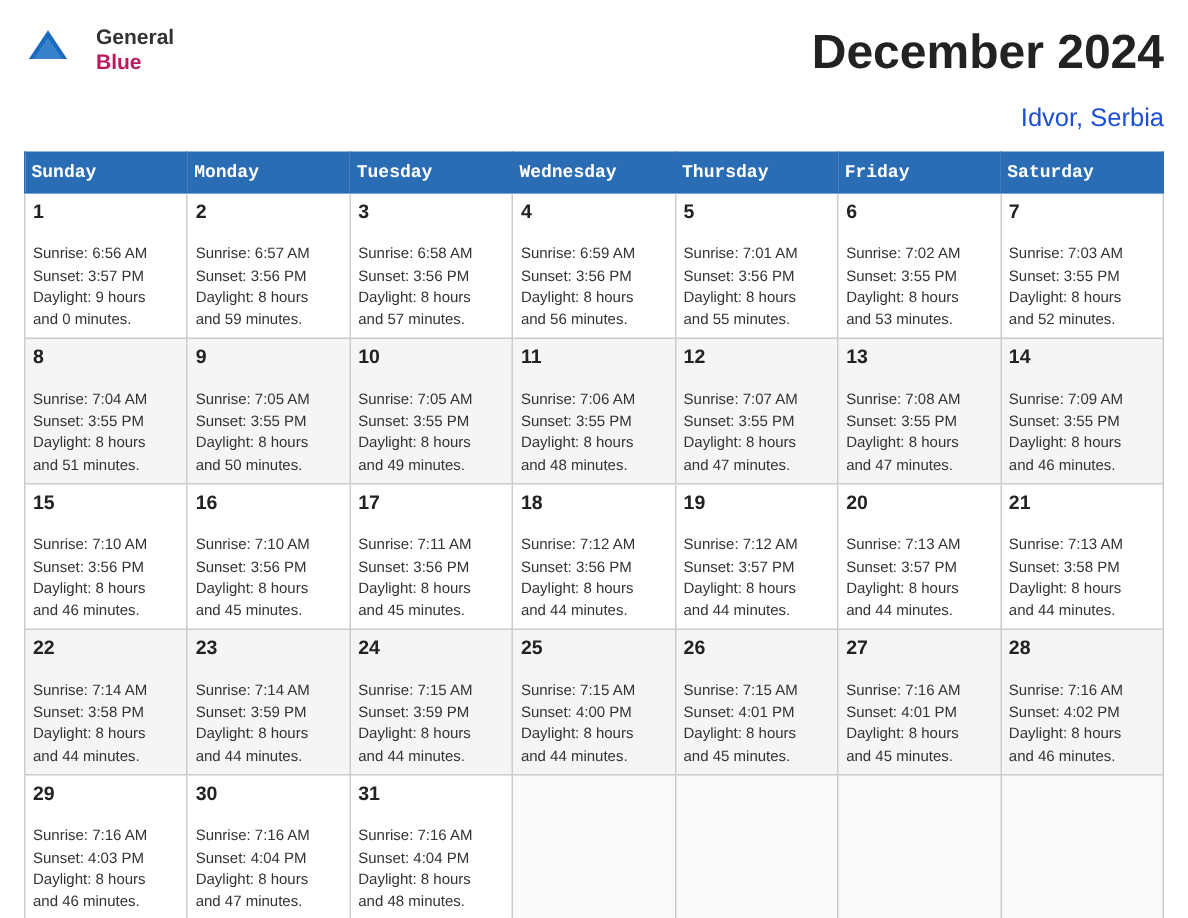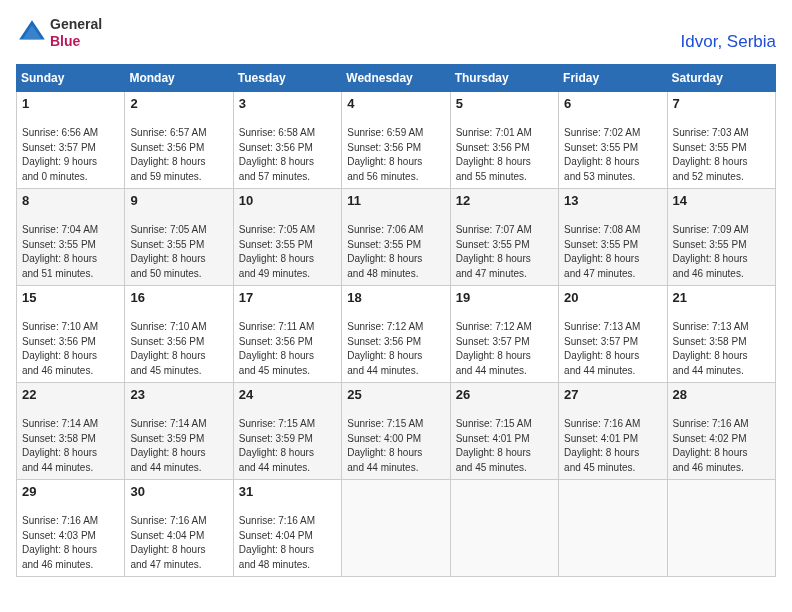--- a/index.html
+++ b/index.html
@@ -12,21 +12,21 @@
     }
     .header {
       display: flex;
       justify-content: space-between;
       align-items: flex-start;
       margin-bottom: 12px;
     }
     .logo {
       display: flex;
       align-items: center;
-      gap: 2px;
+      gap: 16px;
     }
     .logo-text {
       display: flex;
       flex-direction: column;
       font-size: 14px;
       font-weight: bold;
       line-height: 1.2;
     }
     .logo-general { color: #333; }
     .logo-blue { color: #be185d; }
@@ -53,20 +53,21 @@
       font-size: 11px;
     }
     .calendar th {
       background: #2a6db5;
       color: #fff;
       padding: 6px 4px;
       text-align: left;
       font-size: 12px;
       font-weight: bold;
       border: 1px solid #2a6db5;
+      font-family: Liberation Mono, monospace;
     }
     .calendar td {
       border: 1px solid #ccc;
       vertical-align: top;
       padding: 4px 5px;
       width: calc(100% / 7);
       min-height: 80px;
       background: #fff;
     }
     .calendar tr:nth-child(even) td {
@@ -96,20 +97,21 @@
     <svg class="logo-icon" viewBox="0 0 40 40" xmlns="http://www.w3.org/2000/svg">
       <polygon points="20,4 36,28 4,28" fill="#1a6bbf"></polygon>
       <polygon points="20,10 32,28 8,28" fill="#5599d8" opacity="0.5"></polygon>
     </svg>
     <div class="logo-text">
       <span class="logo-general">General</span>
       <span class="logo-blue">Blue</span>
     </div>
   </div>
   <div class="title-section">
+    <div class="main-title">December 2024</div>
     <div class="subtitle">Idvor, Serbia</div>
   </div>
 </div>
 
 <table class="calendar">
   <thead>
     <tr>
     <th>Sunday</th>
         <th>Monday</th>
         <th>Tuesday</th>

